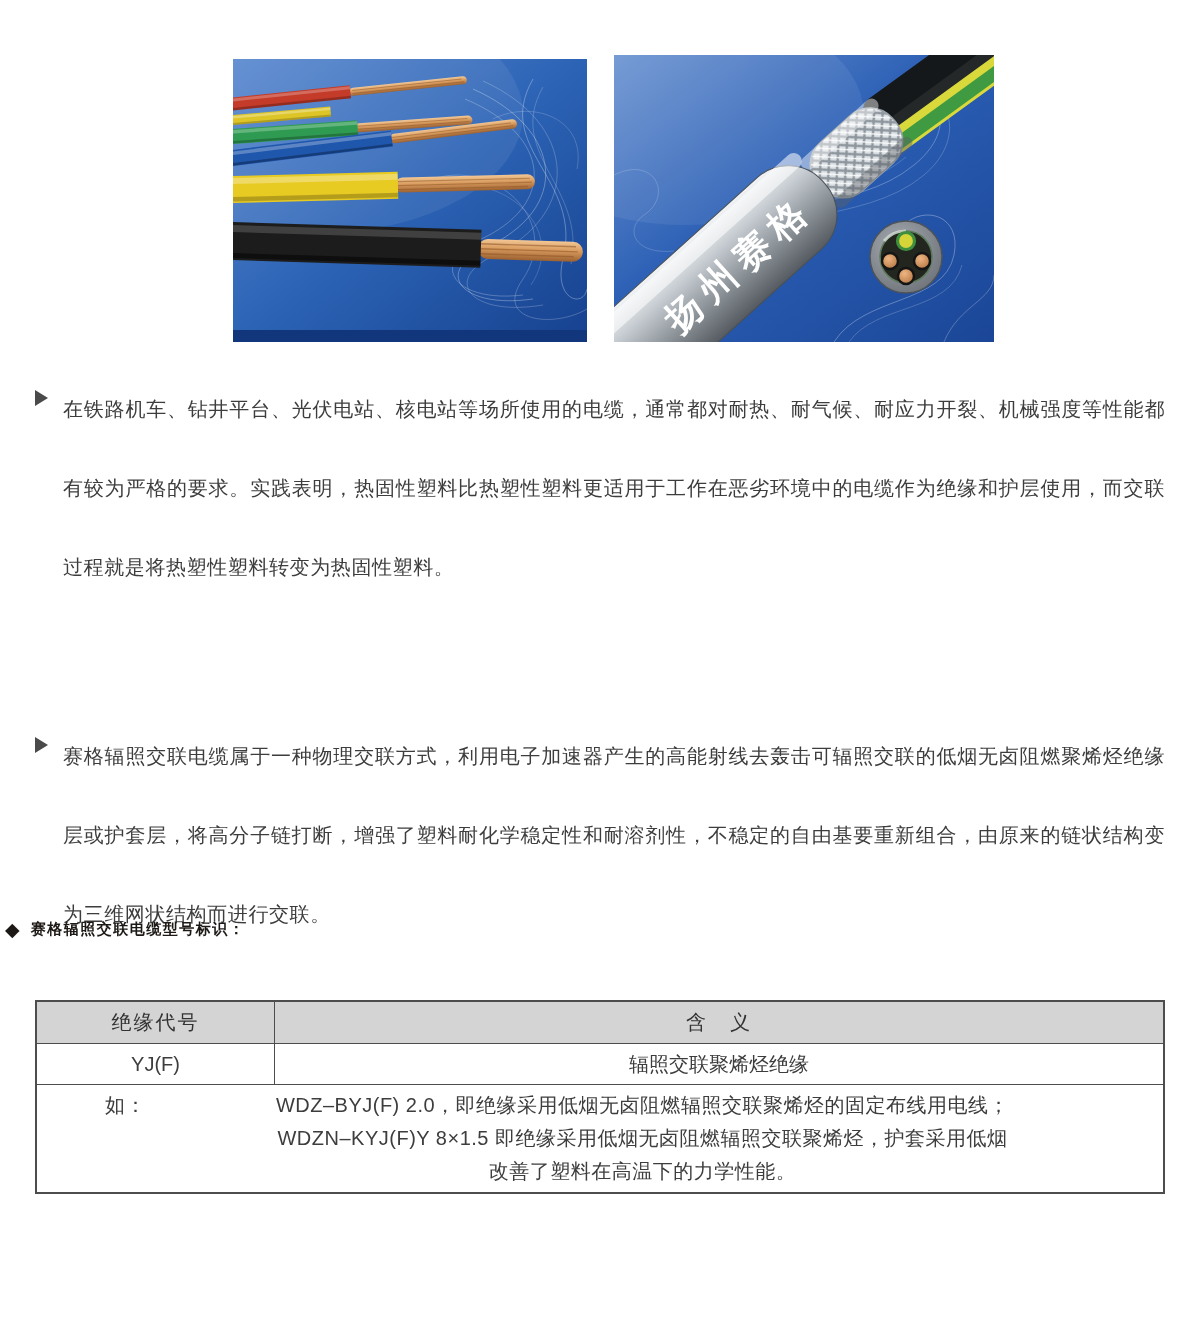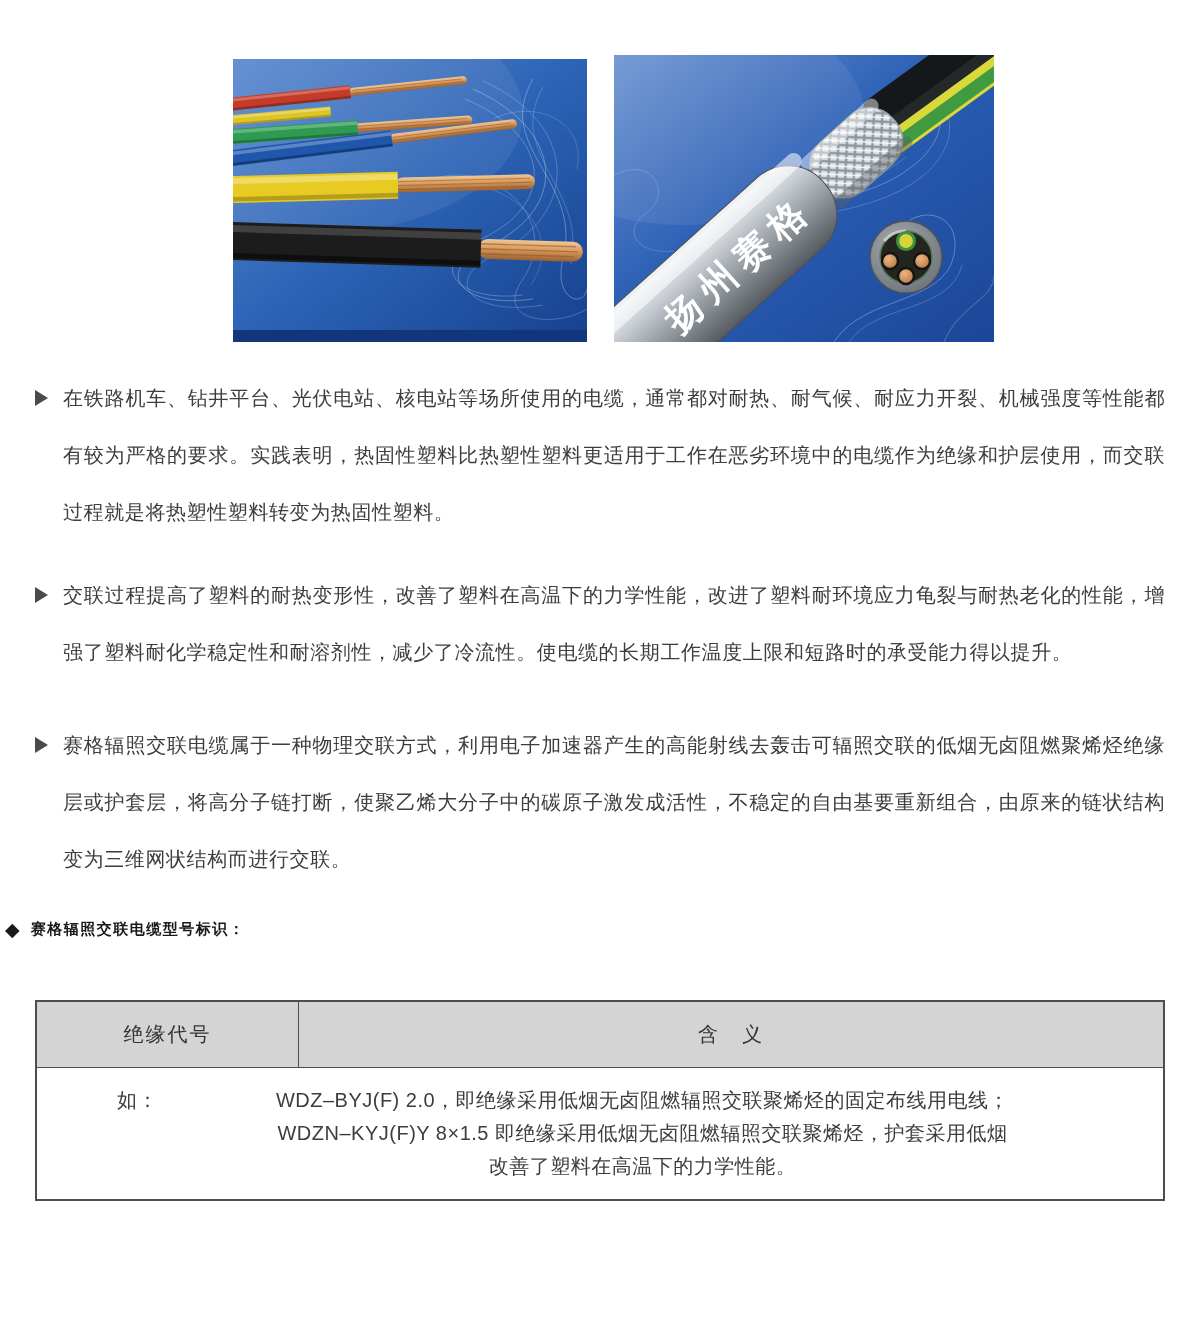--- a/index.html
+++ b/index.html
@@ -18,41 +18,41 @@
   
   .para{position:absolute;left:35px;width:1130px;display:flex;align-items:flex-start;}
   .tri{
     flex:none;width:0;height:0;margin:20px 15px 0 0;
     border-left:13px solid #4a4a4a;
     border-top:8px solid transparent;
     border-bottom:8px solid transparent;
   }
   .para p{
     flex:1;margin:0;
-    font-size:20px;line-height:57px;letter-spacing:0.6px;
+    font-size:20px;line-height:79px;letter-spacing:0.6px;
     color:#3d3d3d;
     text-align:justify;text-justify:inter-ideograph;text-align-last:left;
   }
 
   
   .section-header{position:absolute;left:5px;top:920px;display:flex;align-items:center;}
   .diamond{font-size:19px;color:#1c1815;margin-right:11px;line-height:1;}
   .section-header h2{
     margin:0;font-size:15px;font-weight:bold;color:#1c1815;letter-spacing:1.5px;
   }
 
   
   .spec-table{
     position:absolute;left:35px;top:1000px;width:1130px;
     border-collapse:collapse;table-layout:fixed;
     border:2px solid #4d4d4d;color:#3d3d3d;
   }
   .spec-table th,.spec-table td{
     border:1px solid #4d4d4d;text-align:center;
-    font-size:20px;font-weight:normal;padding:12px;
+    font-size:20px;font-weight:normal;padding:0;
   }
   .spec-table .c1{width:237px;}
   .spec-table thead th{
     background:#d4d4d4;height:41px;letter-spacing:2px;color:#333333;
   }
   .spec-table tbody .data-row td{height:40px;}
   .note-cell{height:96px;text-align:left;vertical-align:middle;}
   .note{
     display:flex;align-items:flex-start;
     padding:4px 24px 4px 68px;
@@ -214,43 +214,43 @@
         <stop offset="1" stop-color="#b0703a"></stop>
       </radialGradient>
     </defs>
   </svg>
 
   <div class="para" style="top:370px">
     <span class="tri"></span>
     <p>在铁路机车、钻井平台、光伏电站、核电站等场所使用的电缆，通常都对耐热、耐气候、耐应力开裂、机械强度等性能都有较为严格的要求。实践表明，热固性塑料比热塑性塑料更适用于工作在恶劣环境中的电缆作为绝缘和护层使用，而交联过程就是将热塑性塑料转变为热固性塑料。</p>
   </div>
 
-  <div class="para" style="top:567px">
-    <span class="tri"></span>
-    <p>交联过程提高了塑料的耐热变形性，改善了塑料在高温下的力学性能，改进了塑料耐环境应力龟裂与耐热老化的性能，增强了塑料耐化学稳定性和耐溶剂性，减少了冷流性。使电缆的长期工作温度上限和短路时的承受能力得以提升。</p>
-  </div>
 
   <div class="para" style="top:717px">
     <span class="tri"></span>
-    <p>赛格辐照交联电缆属于一种物理交联方式，利用电子加速器产生的高能射线去轰击可辐照交联的低烟无卤阻燃聚烯烃绝缘层或护套层，将高分子链打断，使聚乙烯大分子中的碳原子激发成活性，不稳定的自由基要重新组合，由原来的链状结构变为三维网状结构而进行交联。</p>
+    <p>赛格辐照交联电缆属于一种物理交联方式，利用电子加速器产生的高能射线去轰击可辐照交联的低烟无卤阻燃聚烯烃绝缘层或护套层，将高分子链打断，增强了塑料耐化学稳定性和耐溶剂性，不稳定的自由基要重新组合，由原来的链状结构变为三维网状结构而进行交联。</p>
   </div>
 
   <div class="section-header">
     <span class="diamond">◆</span>
     <h2>赛格辐照交联电缆型号标识：</h2>
   </div>
 
   <table class="spec-table">
     <thead>
       <tr>
         <th class="c1">绝缘代号</th>
         <th>含　义</th>
       </tr>
     </thead>
     <tbody>
+      <tr class="data-row">
+        <td class="c1">YJ(F)</td>
+        <td>辐照交联聚烯烃绝缘</td>
+      </tr>
       <tr>
         <td colspan="2" class="note-cell">
           <div class="note">
             <span class="note-label">如：</span>
             <div class="note-lines">
               <div>WDZ–BYJ(F) 2.0，即绝缘采用低烟无卤阻燃辐照交联聚烯烃的固定布线用电线；</div>
               <div>WDZN–KYJ(F)Y 8×1.5 即绝缘采用低烟无卤阻燃辐照交联聚烯烃，护套采用低烟</div>
               <div>改善了塑料在高温下的力学性能。</div>
             </div>
           </div>

